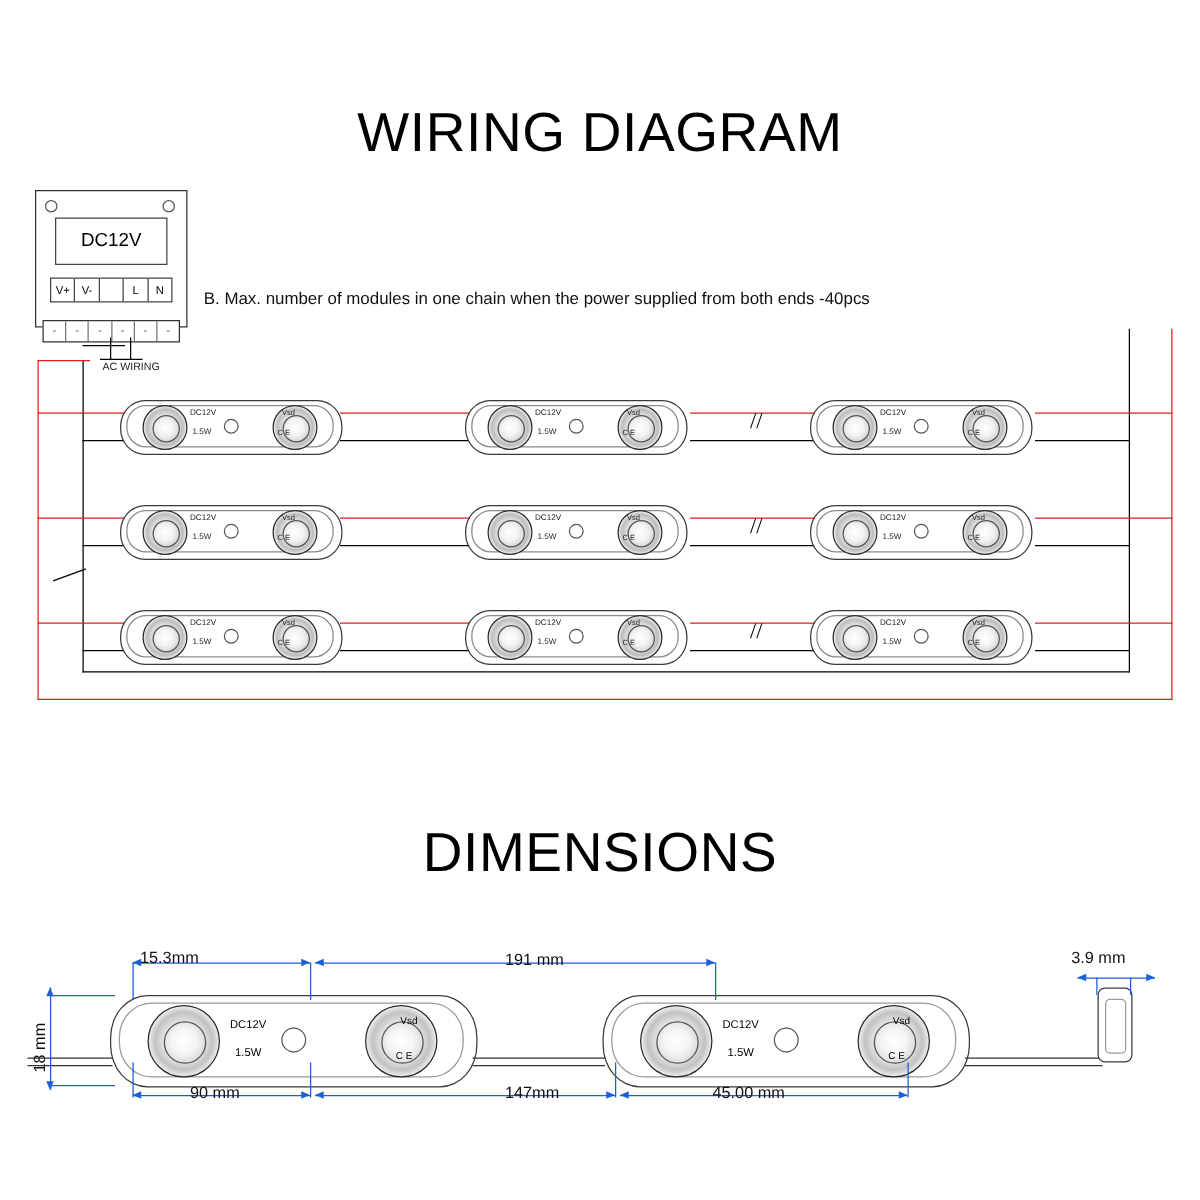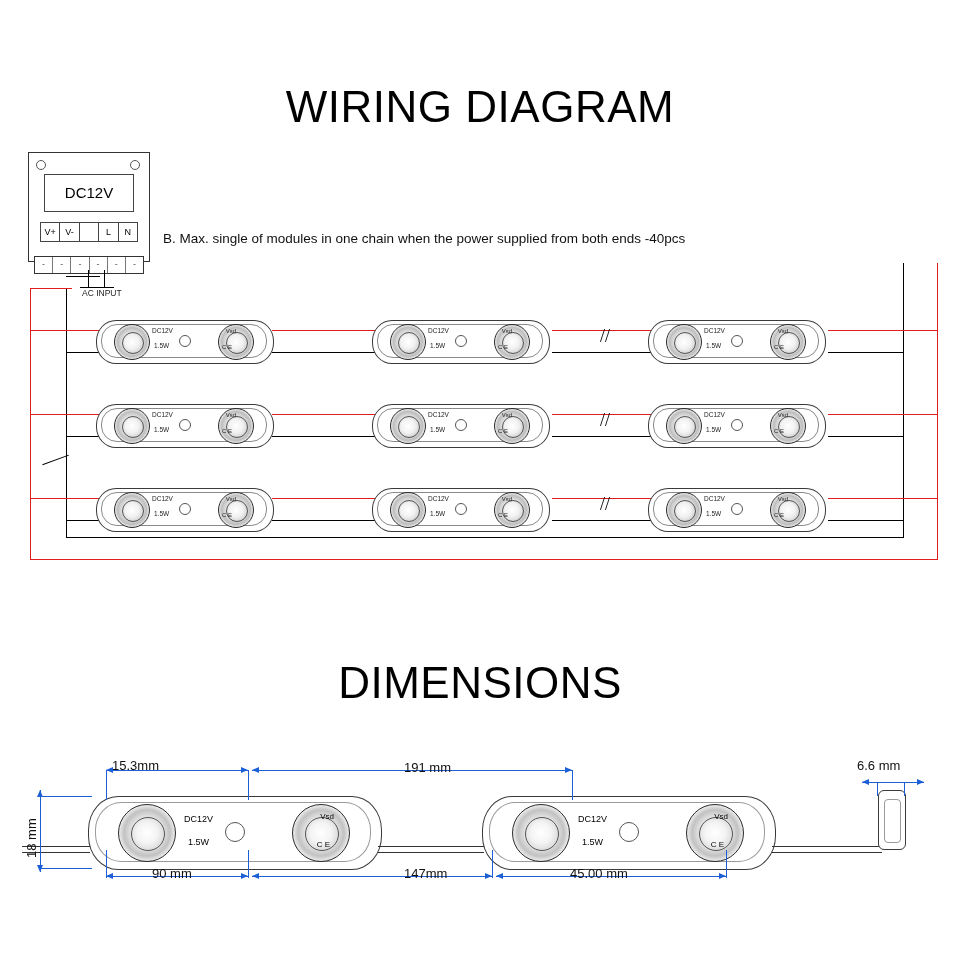--- a/index.html
+++ b/index.html
@@ -101,27 +101,27 @@
     </div>
     <div class="psu-pins">
       <div>-</div>
       <div>-</div>
       <div>-</div>
       <div>-</div>
       <div>-</div>
       <div>-</div>
     </div>
   </div>
-  <div class="ac-label">AC INPUT</div>
+  <div class="ac-label">AC WIRING</div>
 
   <div class="wire vline" style="left:88px;top:270px;height:18px;"></div>
   <div class="wire vline" style="left:104px;top:270px;height:18px;"></div>
   <div class="wire hline" style="left:80px;top:287px;width:34px;"></div>
 
-  <div class="note" style="left:163px;top:231px;">B. Max. single of modules in one chain when the power supplied from both ends -40pcs</div>
+  <div class="note" style="left:163px;top:231px;">B. Max. number of modules in one chain when the power supplied from both ends -40pcs</div>
 
   <div class="wire red vline" style="left:30px;top:288px;height:272px;"></div>
   <div class="wire red hline" style="left:30px;top:559px;width:908px;"></div>
   <div class="wire red vline" style="left:937px;top:263px;height:297px;"></div>
   <div class="wire vline" style="left:66px;top:288px;height:250px;"></div>
   <div class="wire hline" style="left:66px;top:537px;width:838px;"></div>
   <div class="wire vline" style="left:903px;top:263px;height:275px;"></div>
   <div class="wire red hline" style="left:30px;top:288px;width:42px;"></div>
   <div class="wire hline" style="left:66px;top:276px;width:34px;"></div>
 
@@ -304,21 +304,21 @@
   <div class="arrow l" style="left:252px;top:766.5px;"></div>
   <div class="arrow r" style="left:565px;top:766.5px;"></div>
   <div class="extline" style="left:572px;top:770px;height:30px;"></div>
   <div class="dimtext" style="left:404px;top:760px;">191 mm</div>
 
   <div class="dimline h" style="left:862px;top:782px;width:62px;"></div>
   <div class="arrow l" style="left:862px;top:778.5px;"></div>
   <div class="arrow r" style="left:917px;top:778.5px;"></div>
   <div class="extline" style="left:877px;top:782px;height:14px;"></div>
   <div class="extline" style="left:904px;top:782px;height:14px;"></div>
-  <div class="dimtext" style="left:857px;top:758px;">6.6 mm</div>
+  <div class="dimtext" style="left:857px;top:758px;">3.9 mm</div>
 
   <div class="dimline v" style="left:40px;top:790px;height:82px;"></div>
   <div class="arrow u" style="left:36.5px;top:790px;"></div>
   <div class="arrow d" style="left:36.5px;top:865px;"></div>
   <div class="extline h" style="left:40px;top:796px;width:52px;"></div>
   <div class="extline h" style="left:40px;top:868px;width:52px;"></div>
   <div class="dimtext" style="left:0px;top:858px;">
     <span class="vrot" style="position:absolute;left:24px;top:0px;">18 mm</span>
   </div>
 

